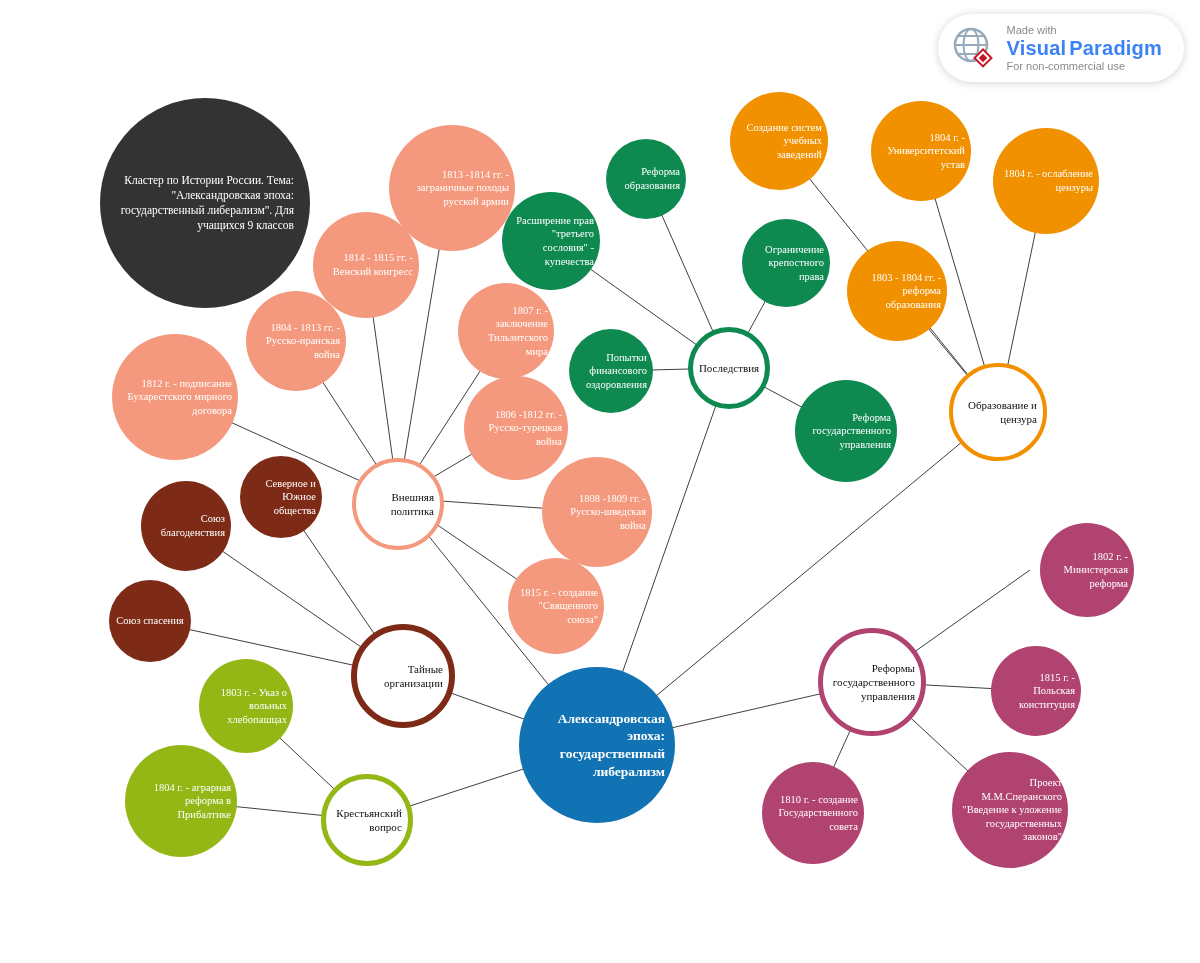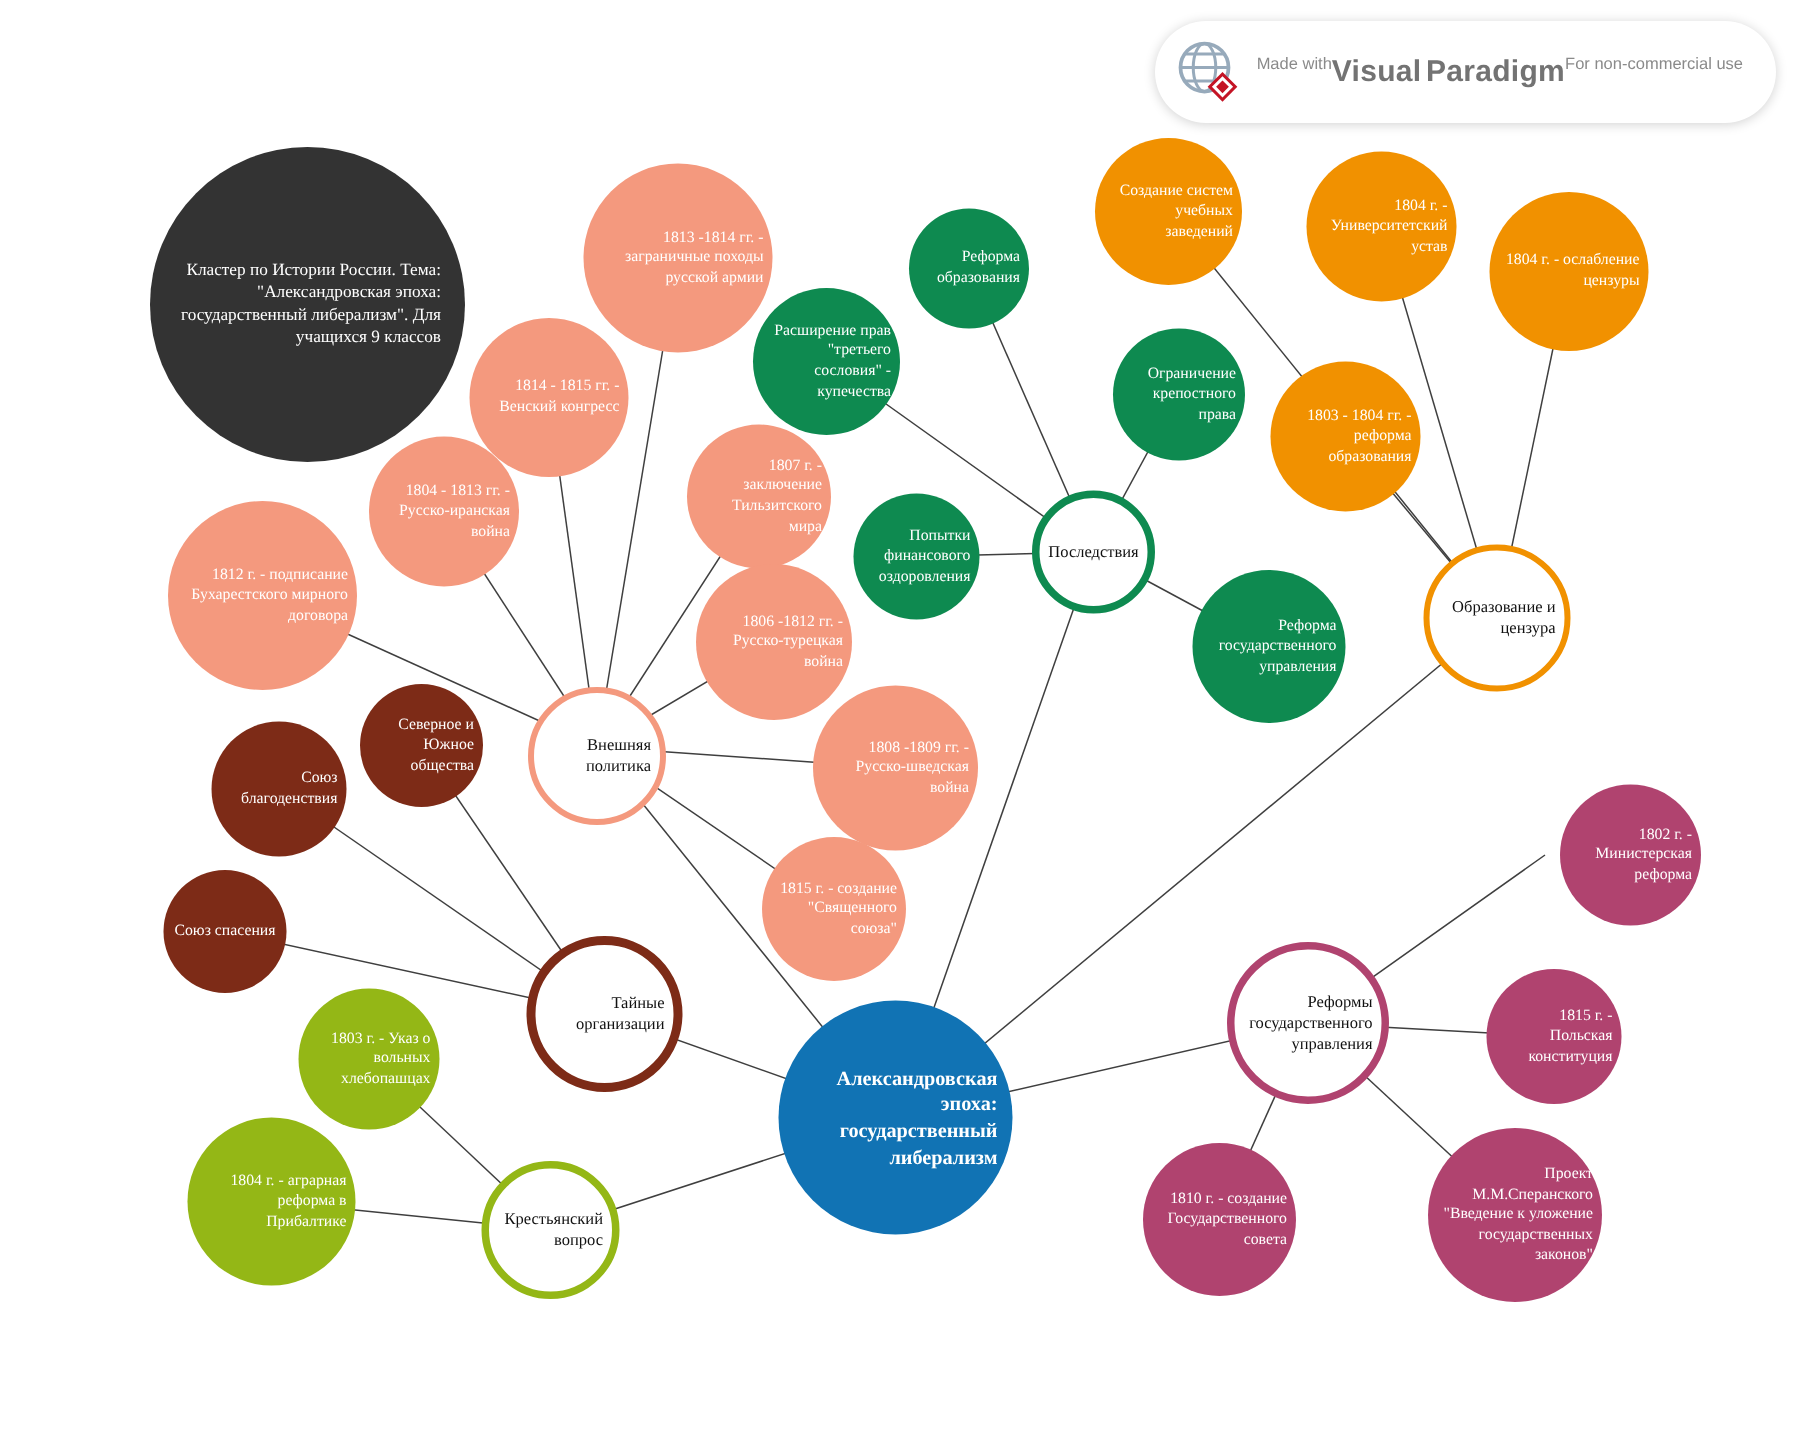--- a/index.html
+++ b/index.html
@@ -31,23 +31,23 @@
   .hub-darkred { border:6px solid #7d2b17; }
   .hub-olive   { border:5px solid #94b716; }
   .hub-magenta { border:5px solid #b0436f; }
   .watermark {
     position:absolute; z-index:5; right:16px; top:14px;
     display:flex; align-items:center; gap:8px;
     background:#ffffff; border-radius:44px; padding:10px 22px 10px 12px;
     box-shadow:0 1px 8px rgba(0,0,0,0.18);
     font-family:"Liberation Sans","DejaVu Sans",sans-serif;
   }
-  .wm-text { display:flex; line-height:1.15; }
+  .wm-text { display:flex; flex-direction:column; line-height:1.15; }
   .wm-made    { color:#8a8a8a; font-size:11px; }
-  .wm-brand   { color:#737373; font-size:20px; font-weight:bold; letter-spacing:0.2px; }
+  .wm-brand   { color:#3b82f6; font-size:20px; font-weight:bold; letter-spacing:0.2px; }
   .wm-brand .second { margin-left:3px; }
   .wm-license { color:#8a8a8a; font-size:11px; }
 </style>
 </head>
 <body>
 
 <div class="canvas">
 
   <svg class="edges" width="1200" height="963">
     <g stroke="#3f3f3f" stroke-width="1">
@@ -91,21 +91,21 @@
       <line x1="872" y1="682" x2="813" y2="813"></line>
     </g>
   </svg>
 
   <div class="node title-note" style="left:100px; top:98px; width:210px; height:210px;">Кластер по Истории России. Тема: "Александровская эпоха: государственный либерализм". Для учащихся 9 классов</div>
 
   <div class="node center-node" style="left:519px; top:667px; width:156px; height:156px;">Александровская эпоха: государственный либерализм</div>
 
   <div class="node hub hub-salmon" style="left:352px; top:458px; width:92px; height:92px;">Внешняя политика</div>
 
-  <div class="node salmon" style="left:389px; top:109px; width:126px; height:126px;font-family:Liberation Serif, serif;">1813 -1814 гг. - заграничные походы русской армии</div>
+  <div class="node salmon" style="left:389px; top:125px; width:126px; height:126px;font-family:Liberation Serif, serif;">1813 -1814 гг. - заграничные походы русской армии</div>
   <div class="node salmon" style="left:313px; top:212px; width:106px; height:106px;">1814 - 1815 гг. - Венский конгресс</div>
   <div class="node salmon" style="left:246px; top:291px; width:100px; height:100px;">1804 - 1813 гг. - Русско-иранская война</div>
   <div class="node salmon" style="left:112px; top:334px; width:126px; height:126px;">1812 г. - подписание Бухарестского мирного договора</div>
   <div class="node salmon" style="left:458px; top:283px; width:96px; height:96px;">1807 г. - заключение Тильзитского мира</div>
   <div class="node salmon" style="left:464px; top:376px; width:104px; height:104px;">1806 -1812 гг. - Русско-турецкая война</div>
   <div class="node salmon" style="left:542px; top:457px; width:110px; height:110px;">1808 -1809 гг. - Русско-шведская война</div>
   <div class="node salmon" style="left:508px; top:558px; width:96px; height:96px;">1815 г. - создание "Священного союза"</div>
 
   <div class="node hub hub-green" style="left:688px; top:327px; width:82px; height:82px;">Последствия</div>
 

